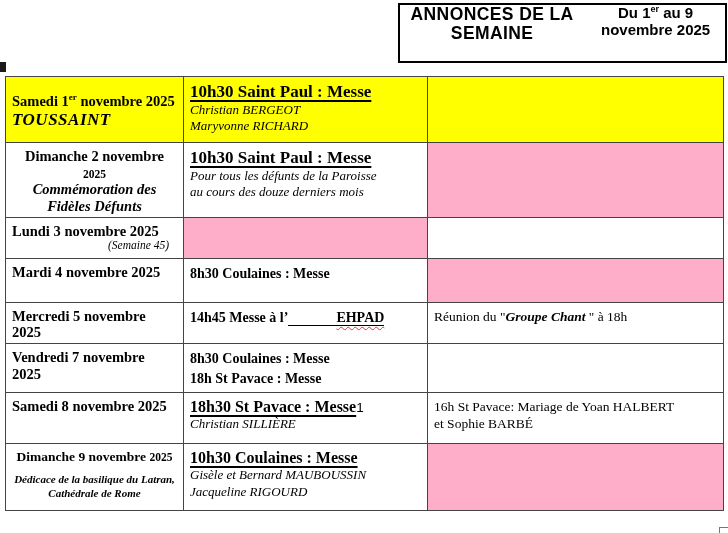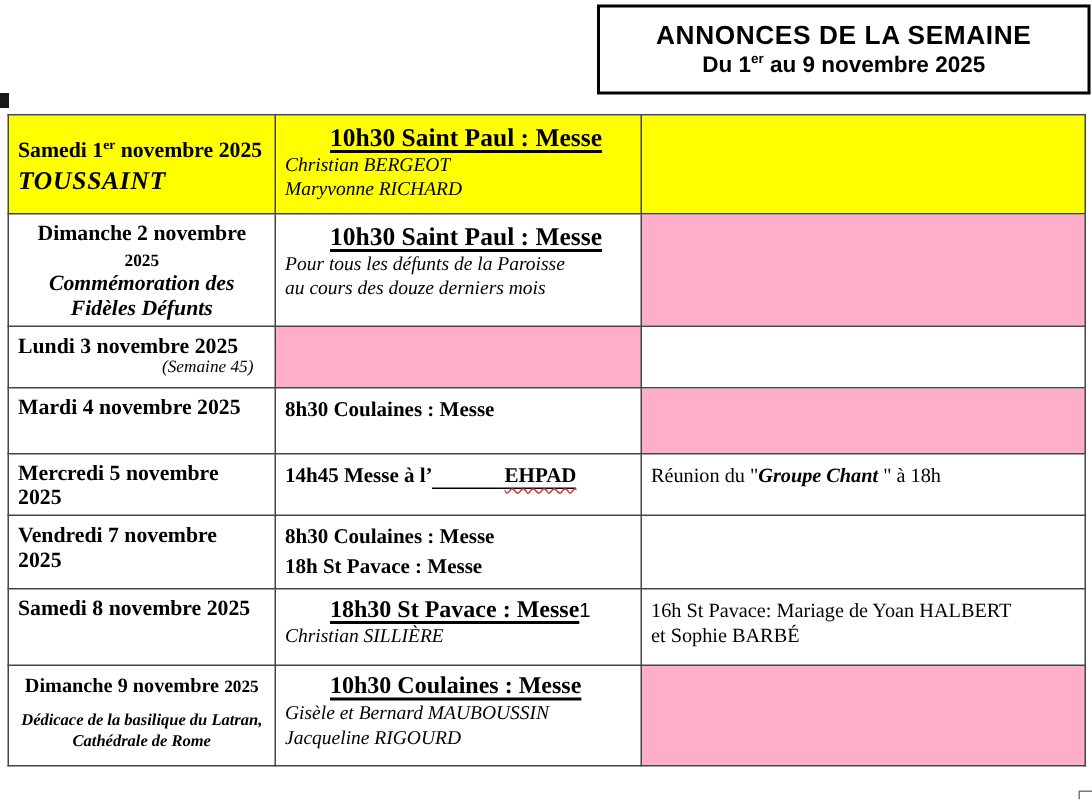--- a/index.html
+++ b/index.html
@@ -2,21 +2,21 @@
 <html><head>
 <meta charset="utf-8">
 <style>
   html,body{margin:0;padding:0;background:#fff;}
   .page{position:relative;width:728px;height:533px;background:#ffffff;overflow:hidden;
         font-family:"Liberation Serif",serif;color:#000;}
 
   
   .header-box{position:absolute;left:398px;top:3px;width:325px;height:56px;
               border:2.5px solid #000;background:#fff;text-align:center;
-              display:flex;flex-direction:column;justify-content:center;gap:2px;
+              display:flex;justify-content:center;gap:2px;
               font-family:"Liberation Sans",sans-serif;}
   .header-title{font-size:17.5px;font-weight:bold;letter-spacing:.4px;line-height:1.1;}
   .header-subtitle{font-size:15px;font-weight:bold;line-height:1.1;}
   .header-subtitle sup{font-size:9px;}
 
   
   .anchor-square{position:absolute;left:0;top:62px;width:6px;height:10px;background:#1a1a1a;}
   .resize-handle{position:absolute;left:719px;top:527px;width:9px;height:6px;
                  border:1px solid #777;background:#fff;}
 
@@ -34,21 +34,21 @@
   .yr-sm{font-size:11.5px;}
   .note-toussaint{font-weight:bold;font-style:italic;font-size:17px;letter-spacing:.5px;margin-top:1px;}
   .note-center{font-weight:bold;font-style:italic;font-size:14.5px;text-align:center;line-height:1.15;}
   .note-right{font-style:italic;font-size:11.5px;text-align:right;padding-right:8px;}
   .note-tiny{font-weight:bold;font-style:italic;font-size:11px;text-align:center;
              line-height:1.25;margin-top:9px;}
   .v-mid{vertical-align:middle !important;}
 
   
   .h-title{font-weight:bold;font-size:17px;text-decoration:underline;
-           text-decoration-thickness:1.8px;text-underline-offset:3px;line-height:1.15;margin-left:30px;}
+           text-decoration-thickness:1.8px;text-underline-offset:3px;line-height:1.15;}
   .h-title-sm{font-size:16px;}
   .suffix{font-family:"Liberation Sans",sans-serif;font-weight:400;font-size:13.5px;text-decoration:none;}
   .ev-it{font-style:italic;font-size:13px;line-height:1.3;}
   .ev-bold{font-weight:bold;font-size:14px;line-height:1.45;}
   .u-line{border-bottom:1.5px solid #000;}
   .u-wavy{text-decoration:underline wavy #d43c3c 1px;text-underline-offset:3.5px;margin-left:48px;}
   .ta-r{text-align:left;}
   .pr2{padding-right:3px;}
 
   

